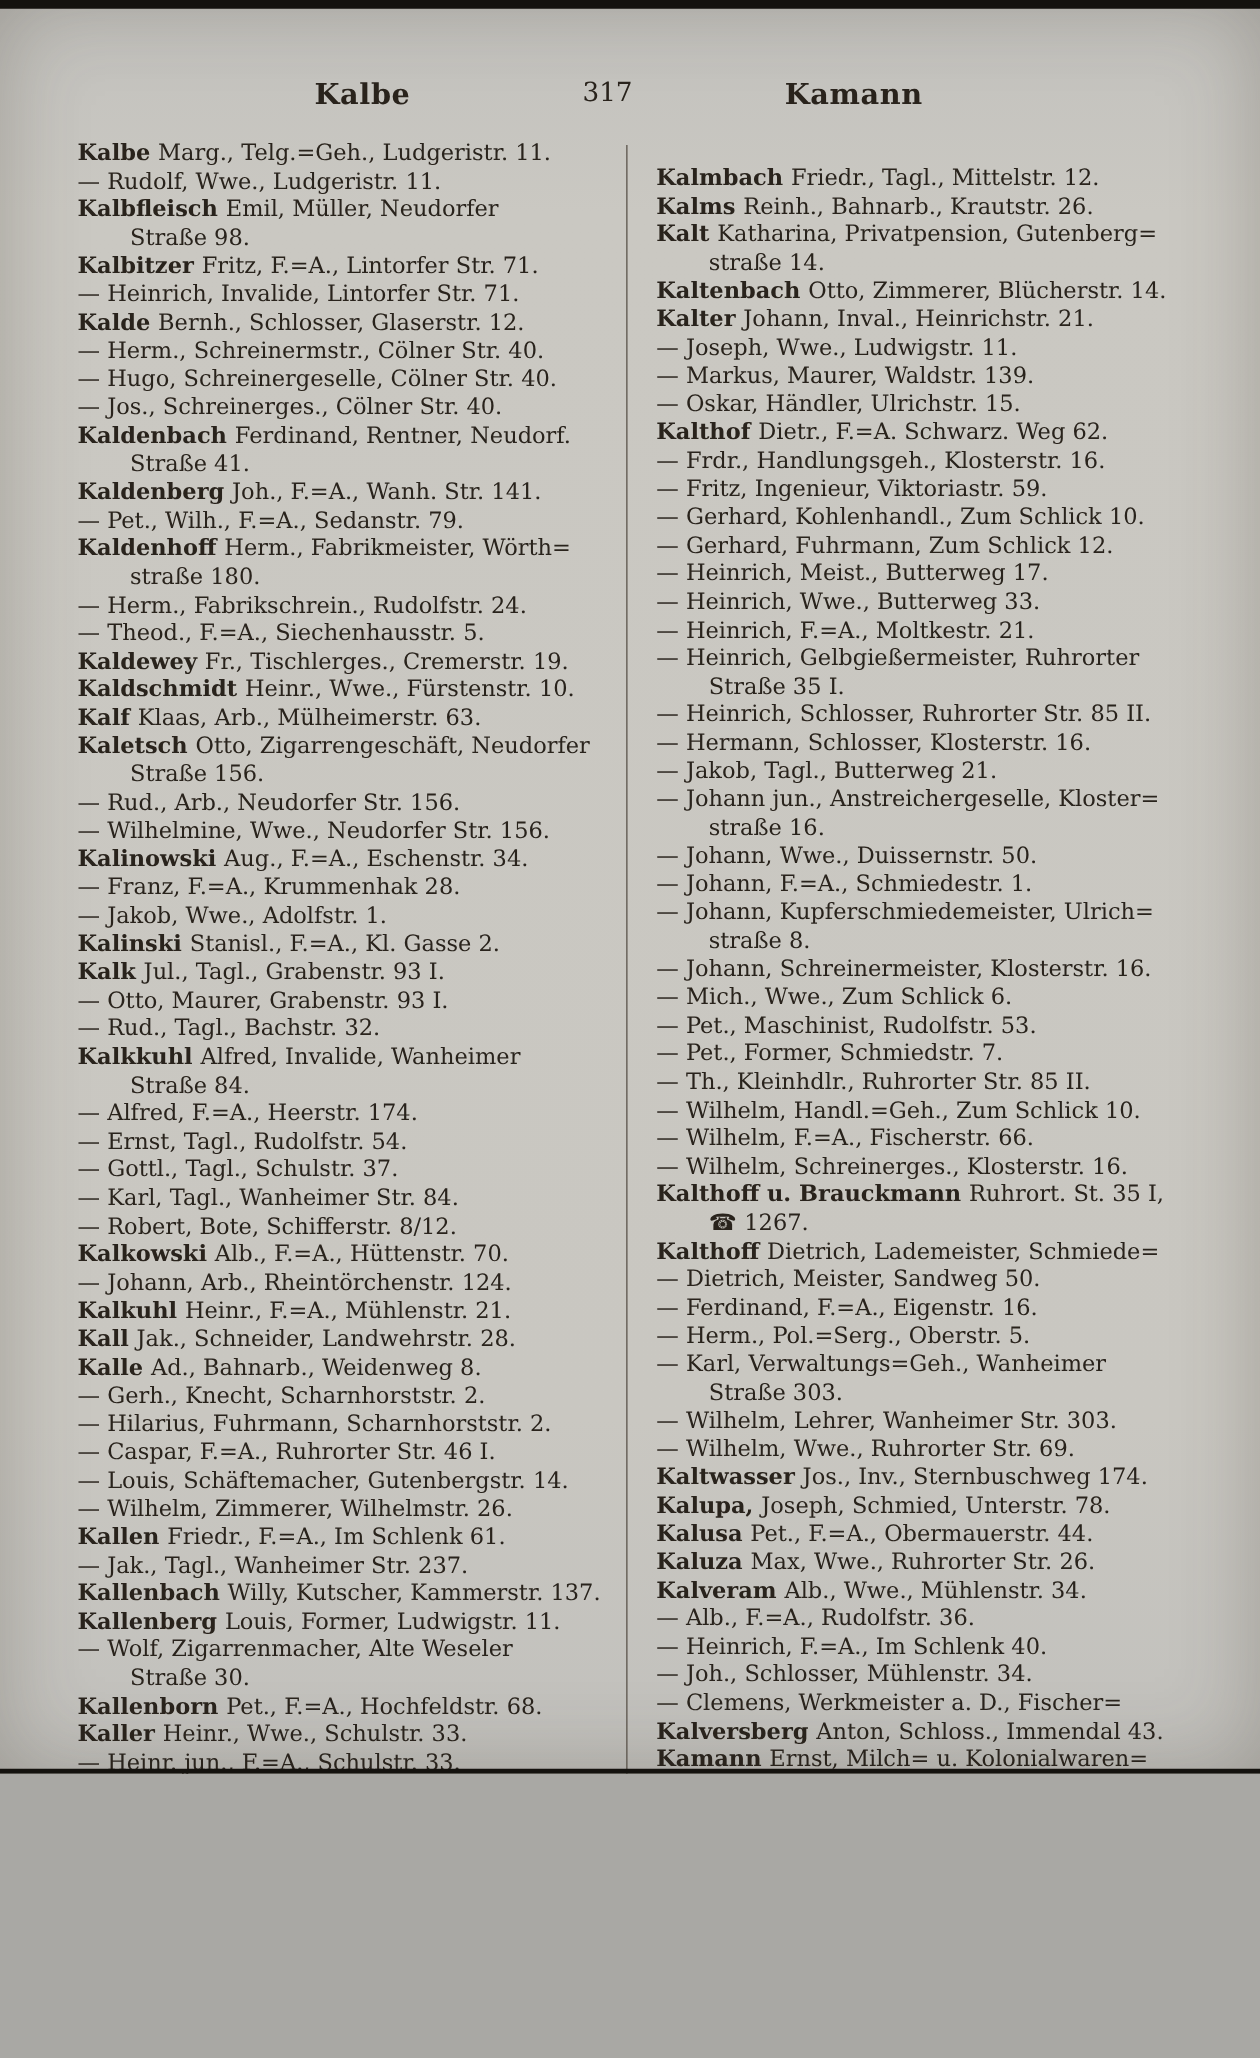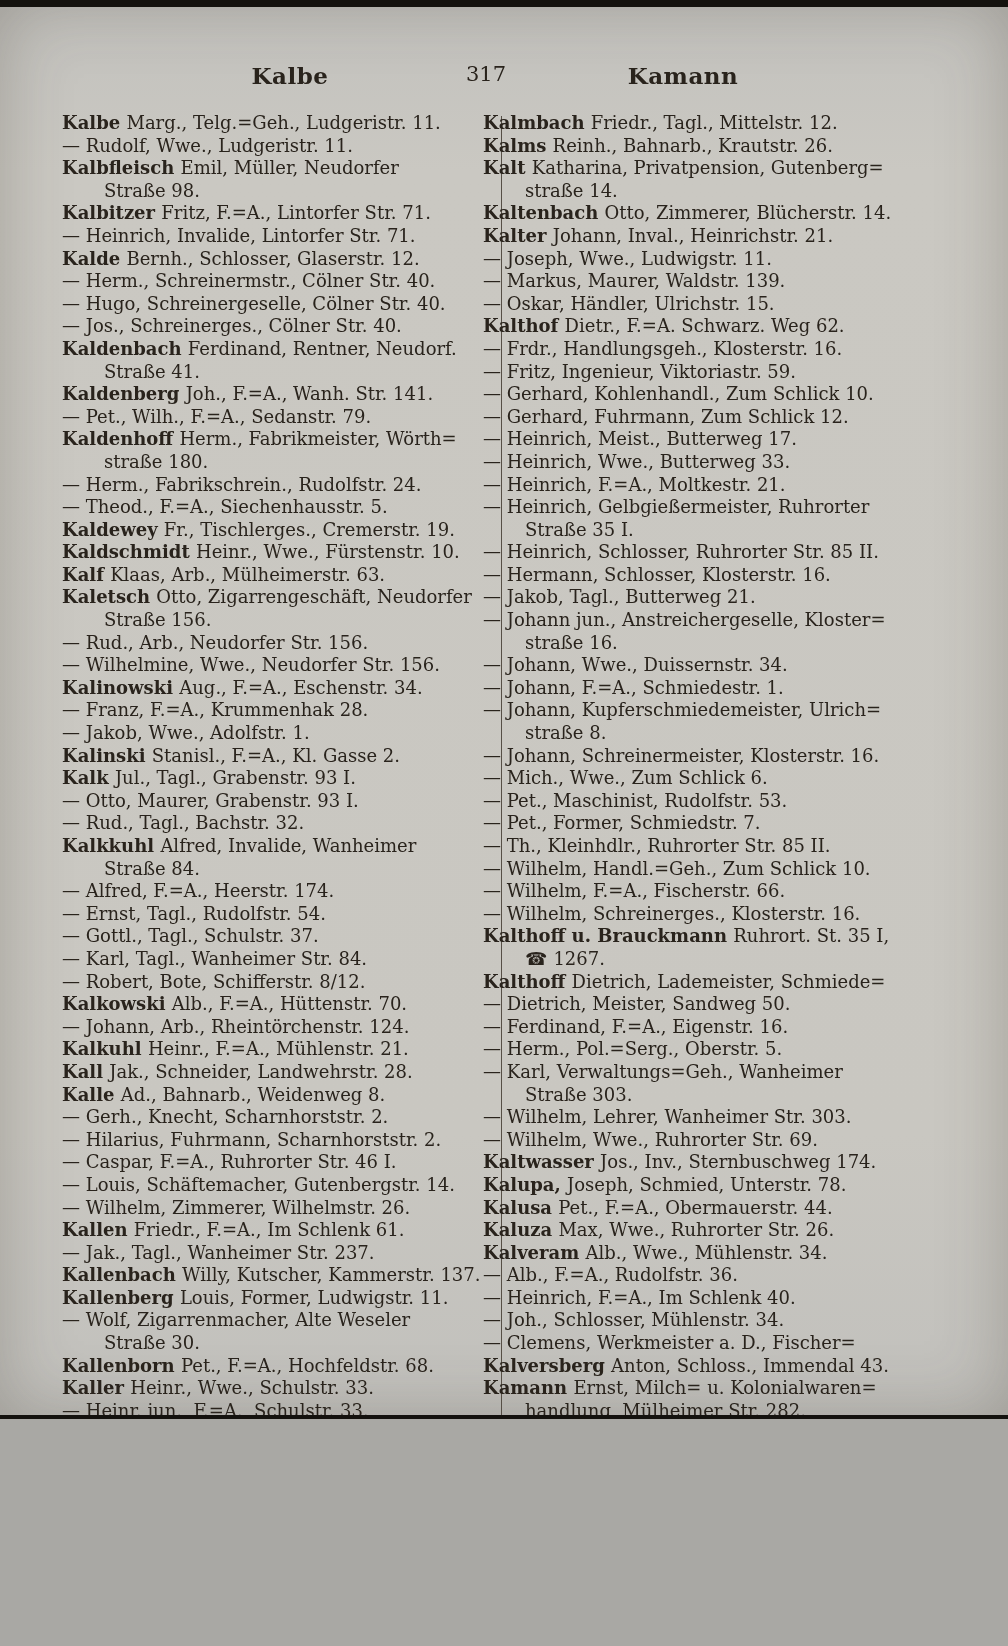--- a/index.html
+++ b/index.html
@@ -22,21 +22,21 @@
 
   .header { position: absolute; top: 62px; left: 0; width: 100%; height: 32px; }
   .hdr-kw { position: absolute; transform: translateX(-50%); font-weight: bold; font-size: 23px; letter-spacing: 0.5px; }
   .hdr-kw.left  { left: 290px; }
   .hdr-kw.right { left: 683px; }
   .hdr-num { position: absolute; left: 486px; transform: translateX(-50%); font-size: 21px; }
 
   .columns { position: absolute; top: 112px; left: 0; width: 100%; height: 1360px; }
   .col { position: absolute; top: 0; }
   #col-left  { left: 62px;  width: 437px; }
-  #col-right { left: 483px; width: 480px; }
+  #col-right { left: 525px; width: 480px; margin-top: 20px; }
   .col-divider { position: absolute; left: 501px; top: 4px; width: 1px; height: 1352px; background: #564f46; }
 
   .line { font-size: 18px; line-height: 22.6px; height: 22.6px; white-space: nowrap; }
   .line.indent { padding-left: 42px; }
   .surname { font-weight: bold; }
   .phone-icon { font-size: 18px; margin-right: 6px; }
 
   .ad-rule { position: absolute; left: 26px; right: 0; top: 1489px; height: 2px; background: #2b2620; }
   .ad { position: absolute; left: 0; top: 1496px; width: 100%; height: 146px; }
   .ad-brand {
@@ -145,21 +145,21 @@
         <div class="line"><span>— Heinrich, Meist., Butterweg 17.</span></div>
         <div class="line"><span>— Heinrich, Wwe., Butterweg 33.</span></div>
         <div class="line"><span>— Heinrich, F.=A., Moltkestr. 21.</span></div>
         <div class="line"><span>— Heinrich, Gelbgießermeister, Ruhrorter</span></div>
         <div class="line indent"><span>Straße 35 I.</span></div>
         <div class="line"><span>— Heinrich, Schlosser, Ruhrorter Str. 85 II.</span></div>
         <div class="line"><span>— Hermann, Schlosser, Klosterstr. 16.</span></div>
         <div class="line"><span>— Jakob, Tagl., Butterweg 21.</span></div>
         <div class="line"><span>— Johann jun., Anstreichergeselle, Kloster=</span></div>
         <div class="line indent"><span>straße 16.</span></div>
-        <div class="line"><span>— Johann, Wwe., Duissernstr. 34.</span></div>
+        <div class="line"><span>— Johann, Wwe., Duissernstr. 50.</span></div>
         <div class="line"><span>— Johann, F.=A., Schmiedestr. 1.</span></div>
         <div class="line"><span>— Johann, Kupferschmiedemeister, Ulrich=</span></div>
         <div class="line indent"><span>straße 8.</span></div>
         <div class="line"><span>— Johann, Schreinermeister, Klosterstr. 16.</span></div>
         <div class="line"><span>— Mich., Wwe., Zum Schlick 6.</span></div>
         <div class="line"><span>— Pet., Maschinist, Rudolfstr. 53.</span></div>
         <div class="line"><span>— Pet., Former, Schmiedstr. 7.</span></div>
         <div class="line"><span>— Th., Kleinhdlr., Ruhrorter Str. 85 II.</span></div>
         <div class="line"><span>— Wilhelm, Handl.=Geh., Zum Schlick 10.</span></div>
         <div class="line"><span>— Wilhelm, F.=A., Fischerstr. 66.</span></div>

